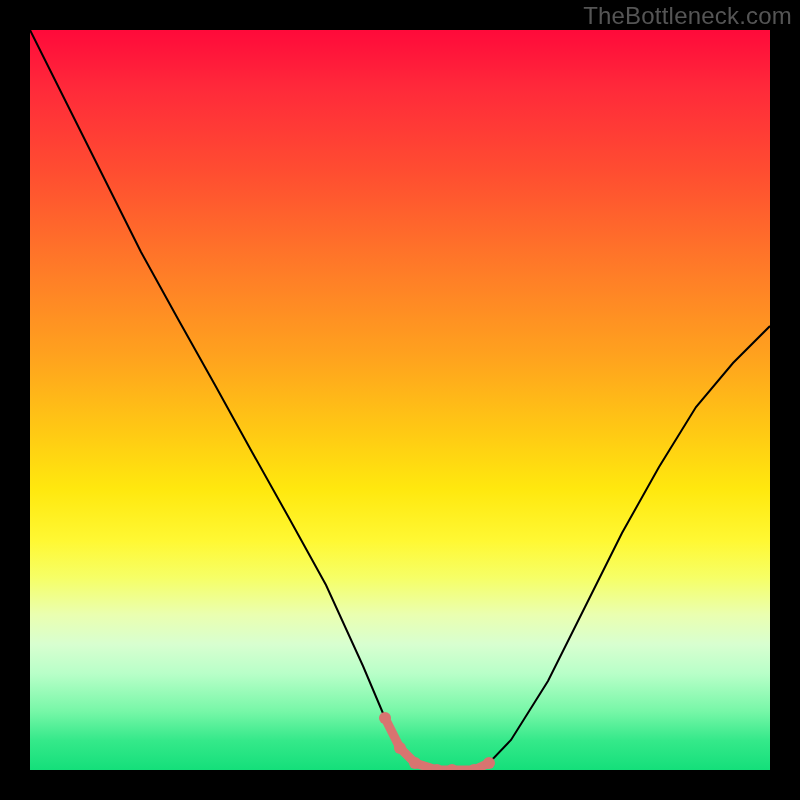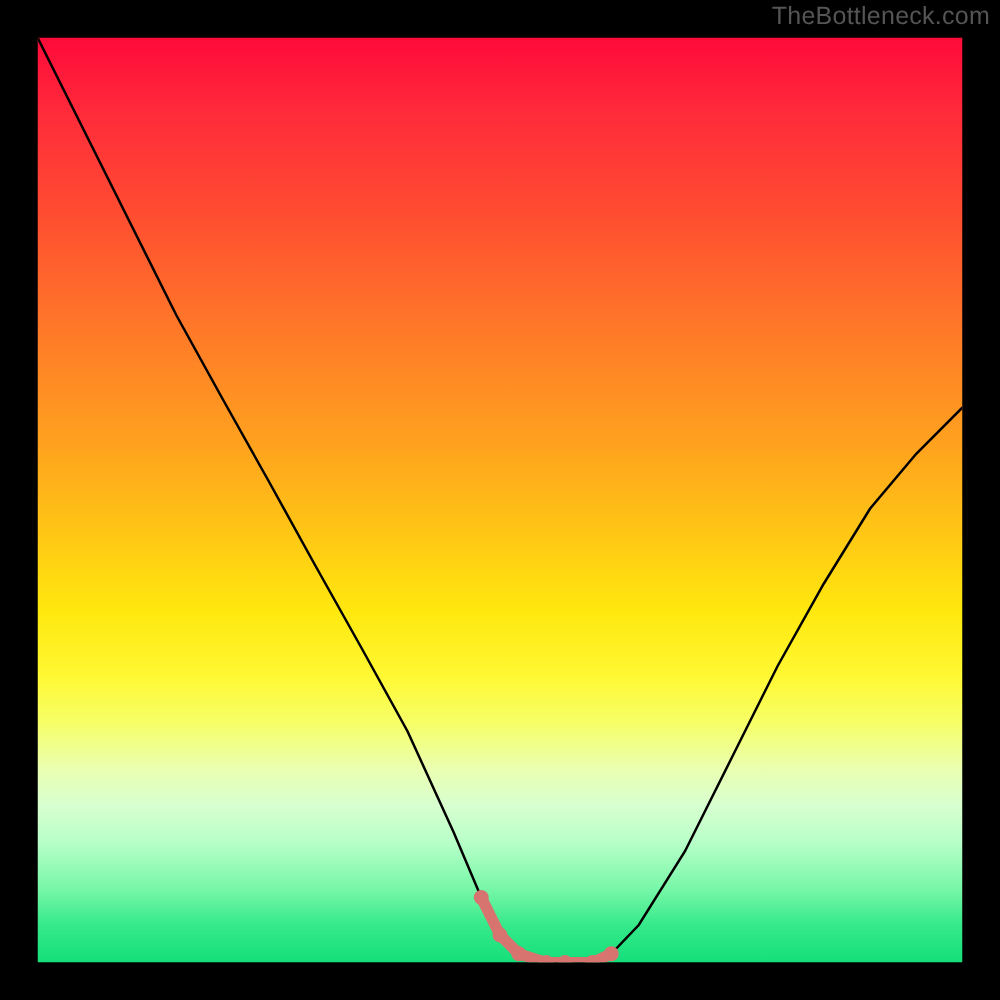--- a/index.html
+++ b/index.html
@@ -15,21 +15,21 @@
     position: relative;
     width: 800px;
     height: 800px;
     background: #000;
   }
   .watermark {
     position: absolute;
     top: 2px;
     right: 8px;
     color: #555;
-    font-size: 20px;
+    font-size: 24px;
     font-weight: 500;
     letter-spacing: 0.2px;
     z-index: 50;
   }
   .plot-area {
     position: absolute;
     left: 30px;
     top: 30px;
     width: 740px;
     height: 740px;

